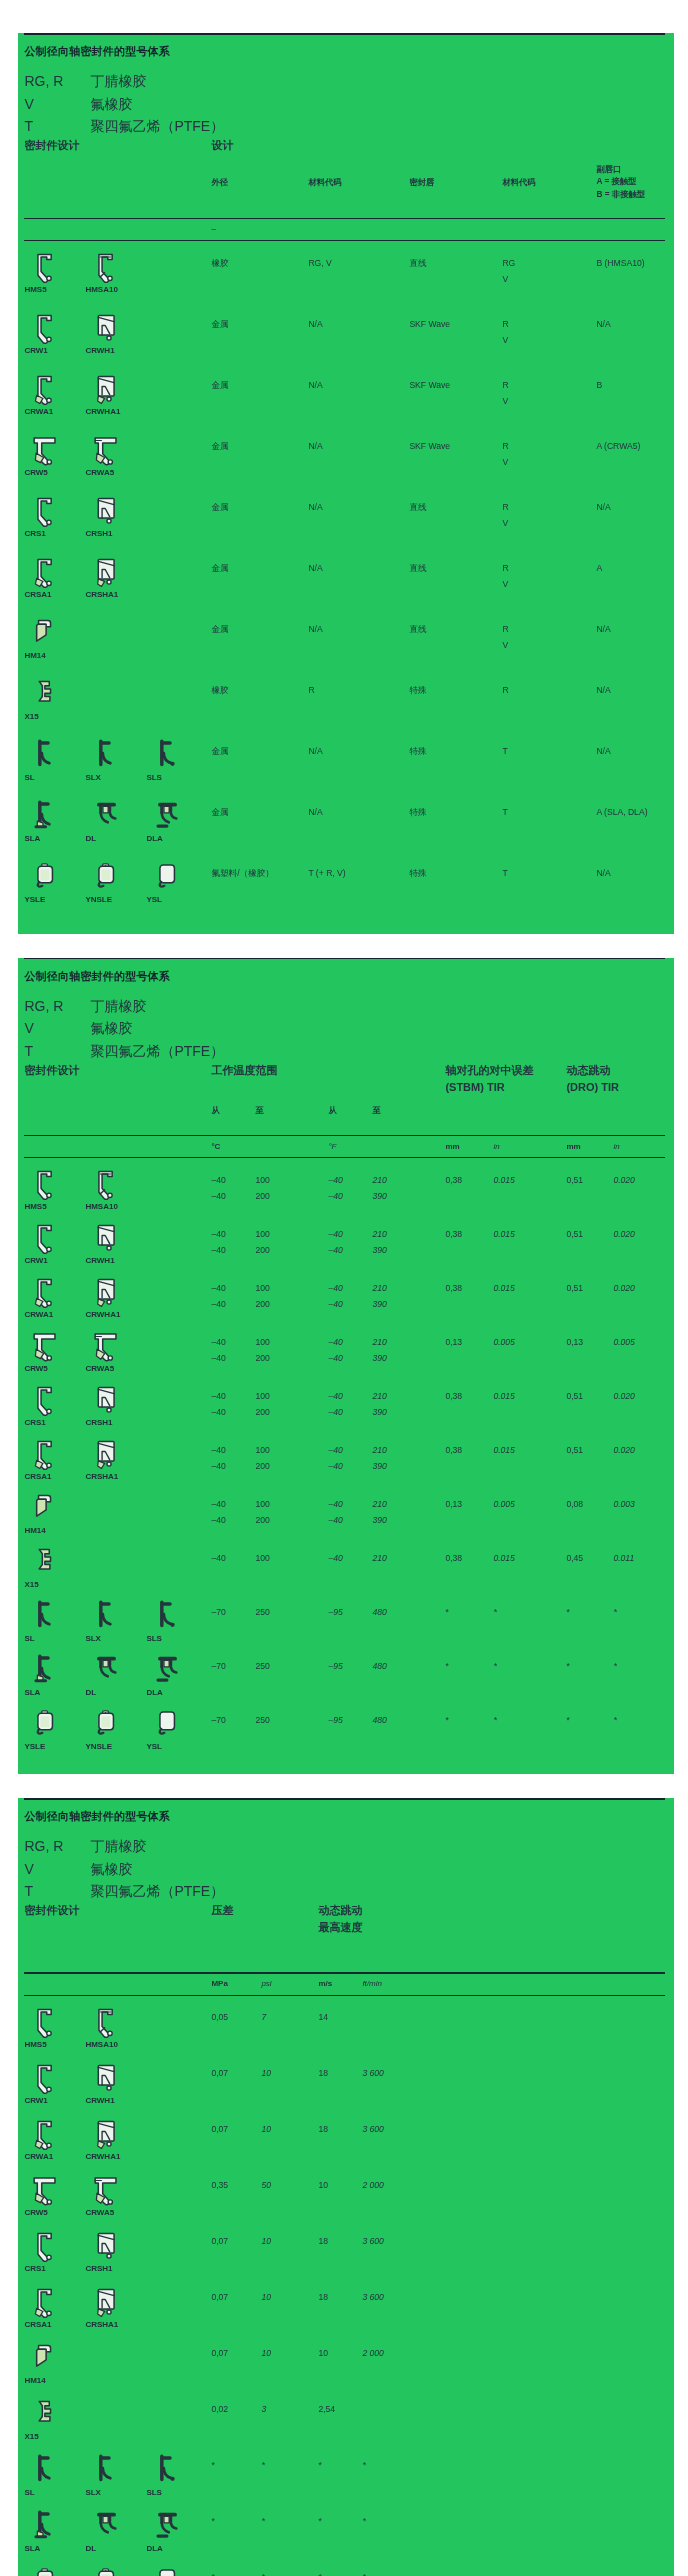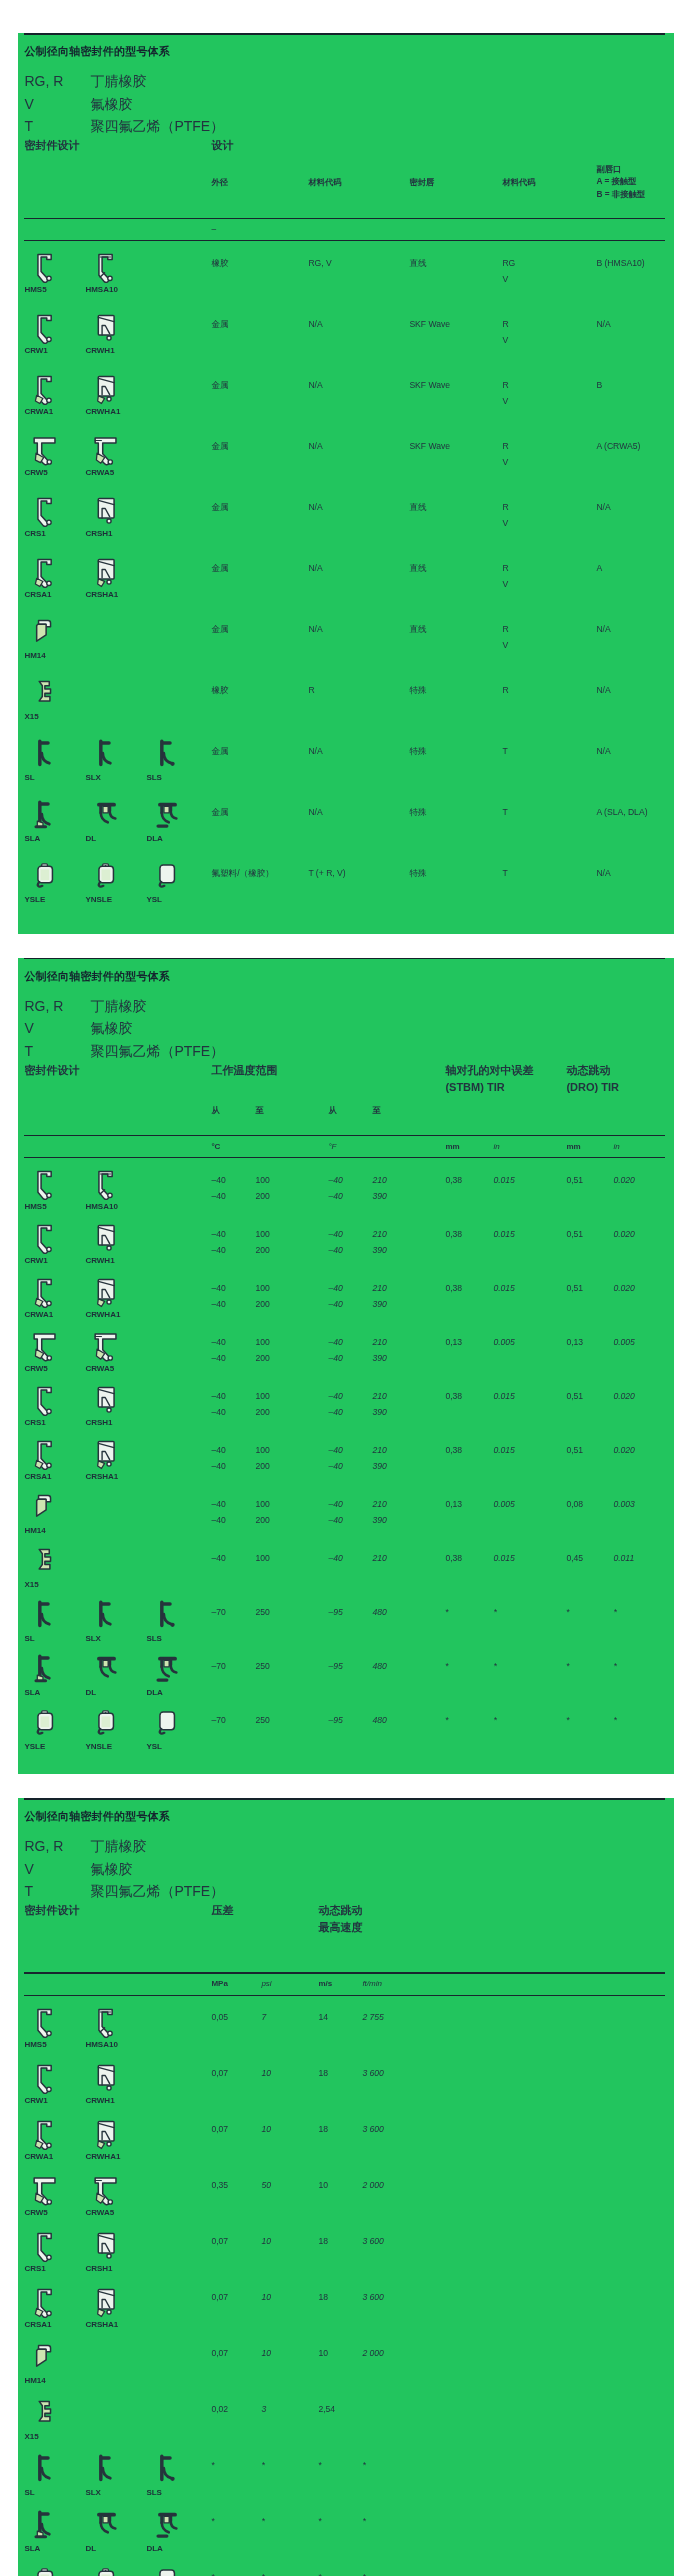--- a/index.html
+++ b/index.html
@@ -806,21 +806,20 @@
                 <path d="M13 9h17" fill="none" stroke="#26343c" stroke-linejoin="round" stroke-linecap="round" stroke-width="1.6"></path>
                 <path d="M20 34l-7 7" fill="none" stroke="#26343c" stroke-linejoin="round" stroke-linecap="round" stroke-width="2.2"></path>
                 <circle cx="28.5" cy="43" r="3.5" fill="#edf4ee" stroke="#26343c" stroke-linejoin="round" stroke-linecap="round" stroke-width="2.2"></circle>
               </svg>
               <div class="seal-label">HMSA10</div>
             </div>
           </div>
           <div class="cell val">0,05</div>
           <div class="cell val it">7</div>
           <div class="cell val">14</div>
-          <div class="cell val it">2 755</div>
         </div>
         <div class="row grid-p3 row-p3">
           <div class="cell icons">
             <div class="seal">
               <svg viewBox="0 0 46 50">
                 <path d="M11 5h21v8h-7v-4h-9v23l9 10a4.2 4.2 0 1 1-6.3 5.4L11 38z" fill="#edf4ee" stroke="#26343c" stroke-linejoin="round" stroke-linecap="round" stroke-width="2.4"></path>
                 <circle cx="28.5" cy="43" r="3.5" fill="#edf4ee" stroke="#26343c" stroke-linejoin="round" stroke-linecap="round" stroke-width="2.2"></circle>
               </svg>
               <div class="seal-label">CRW1</div>
             </div>

